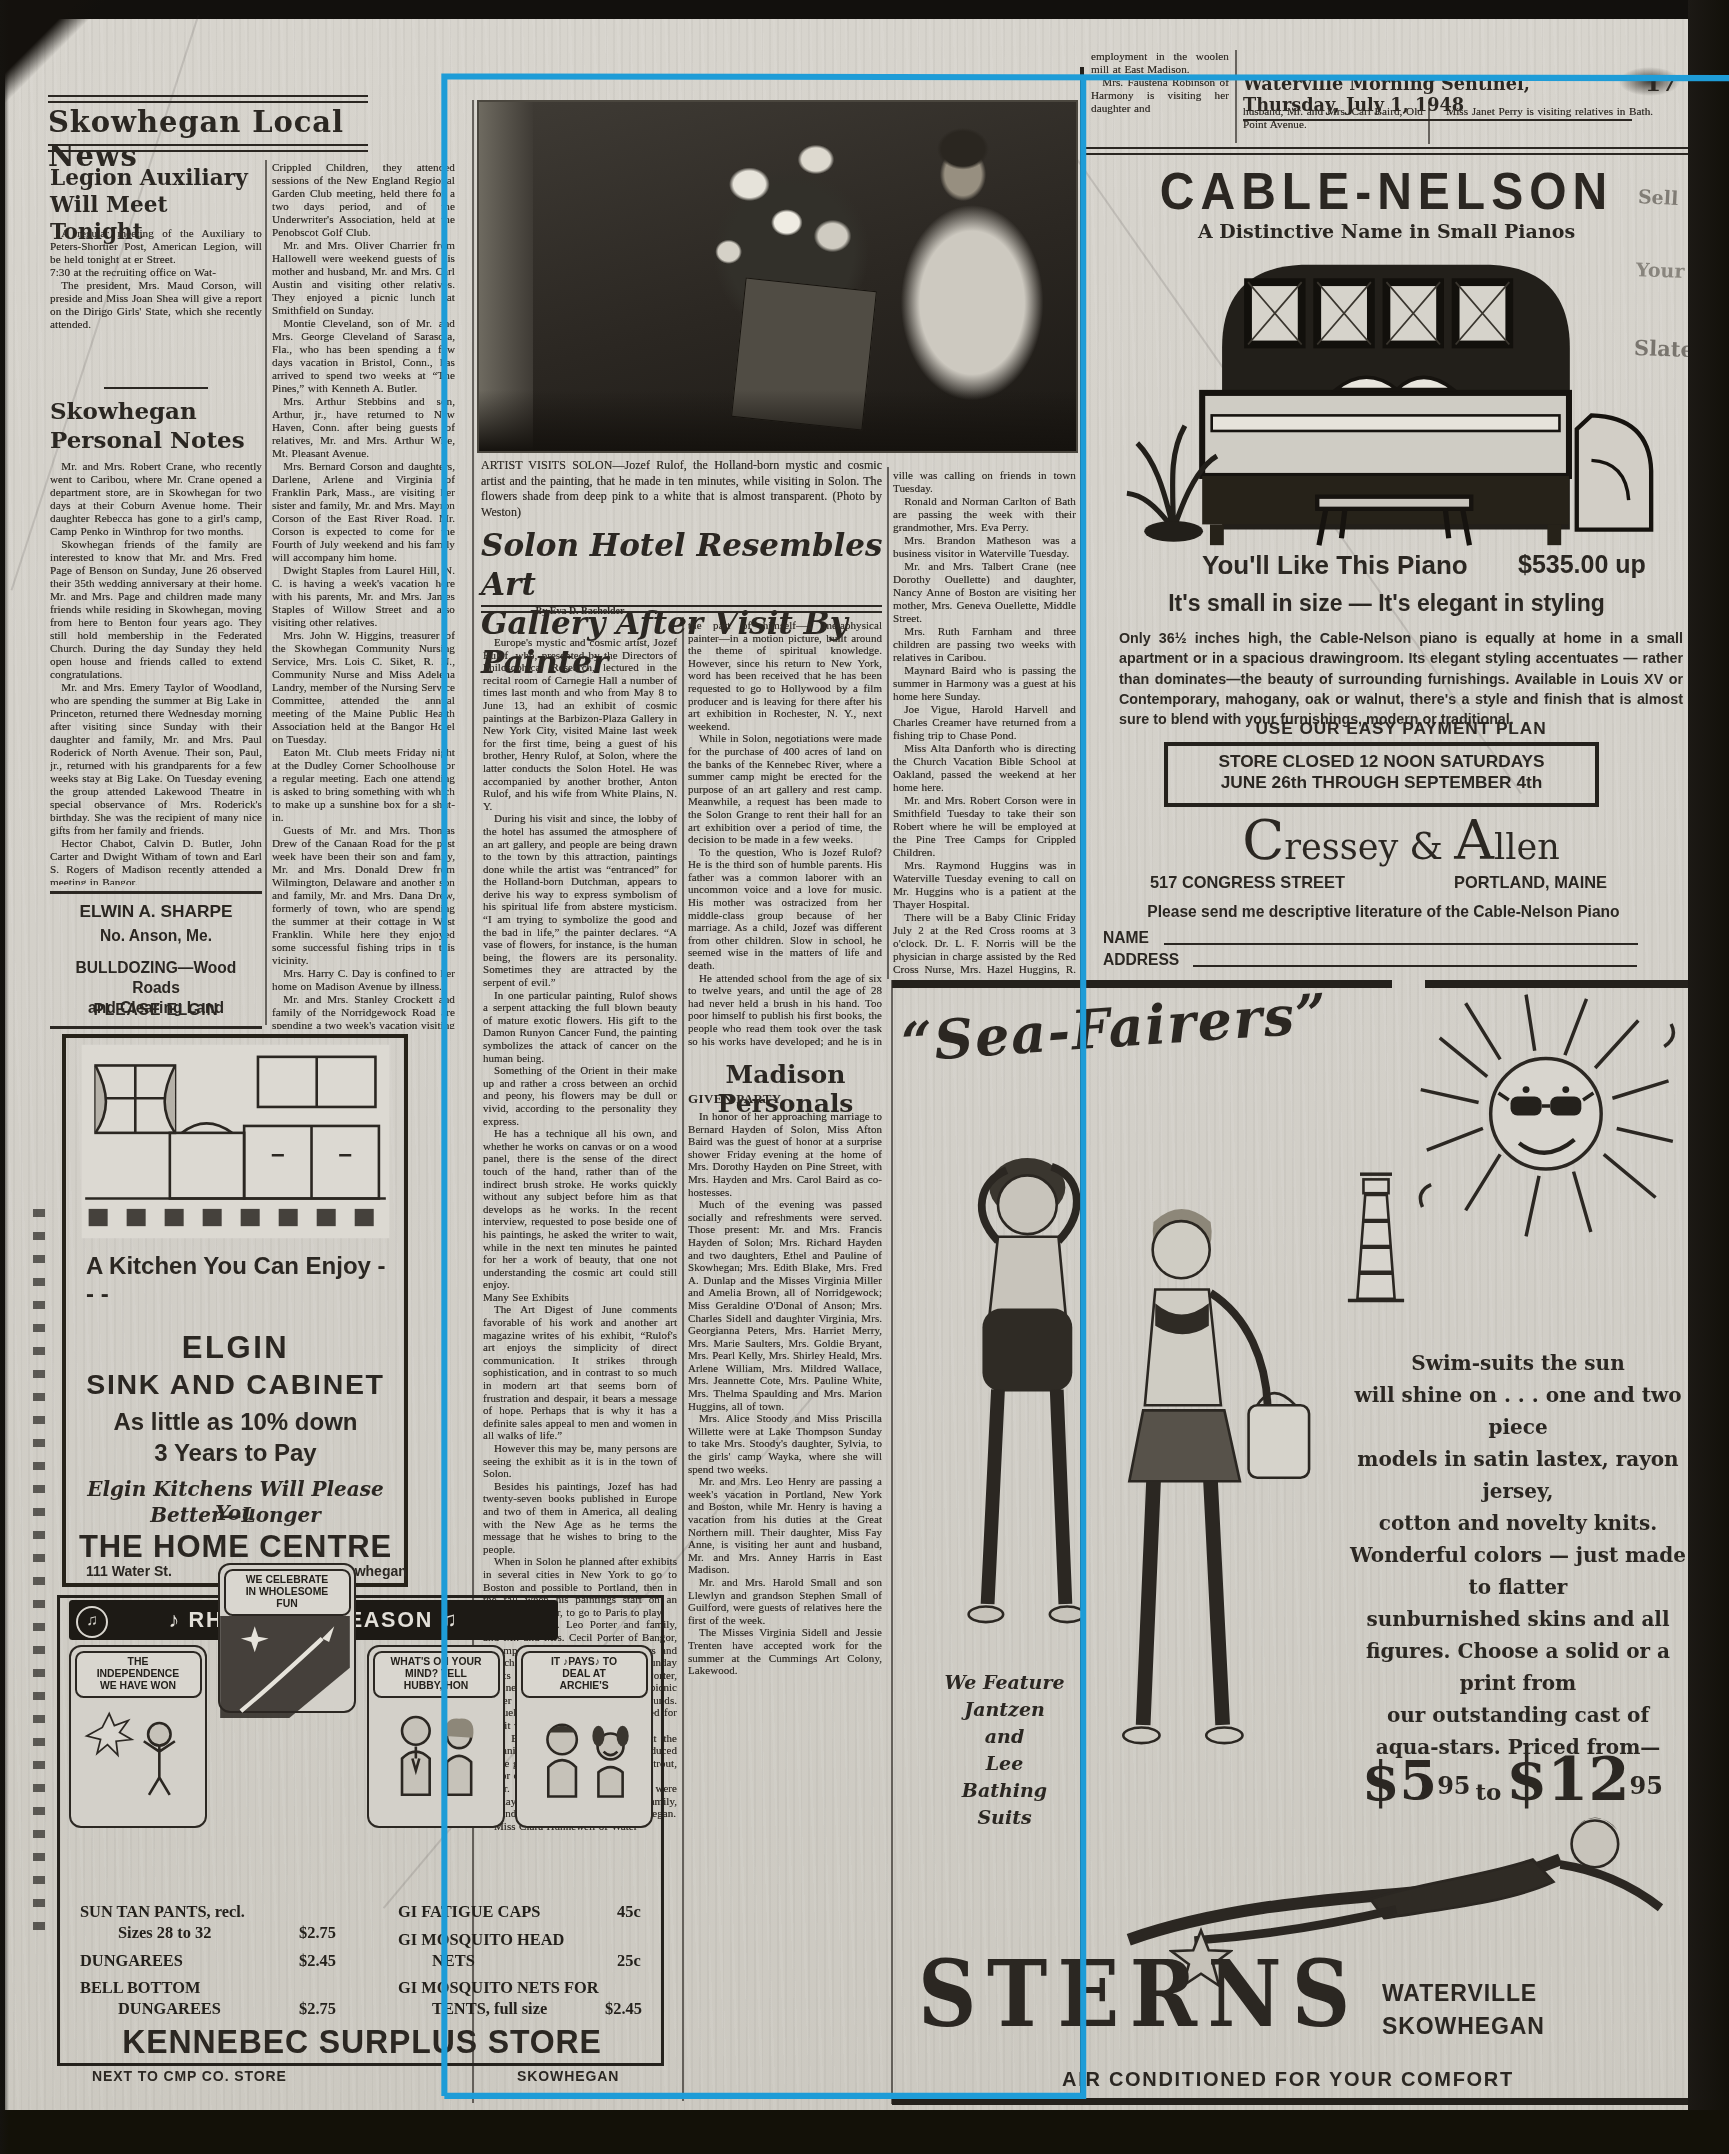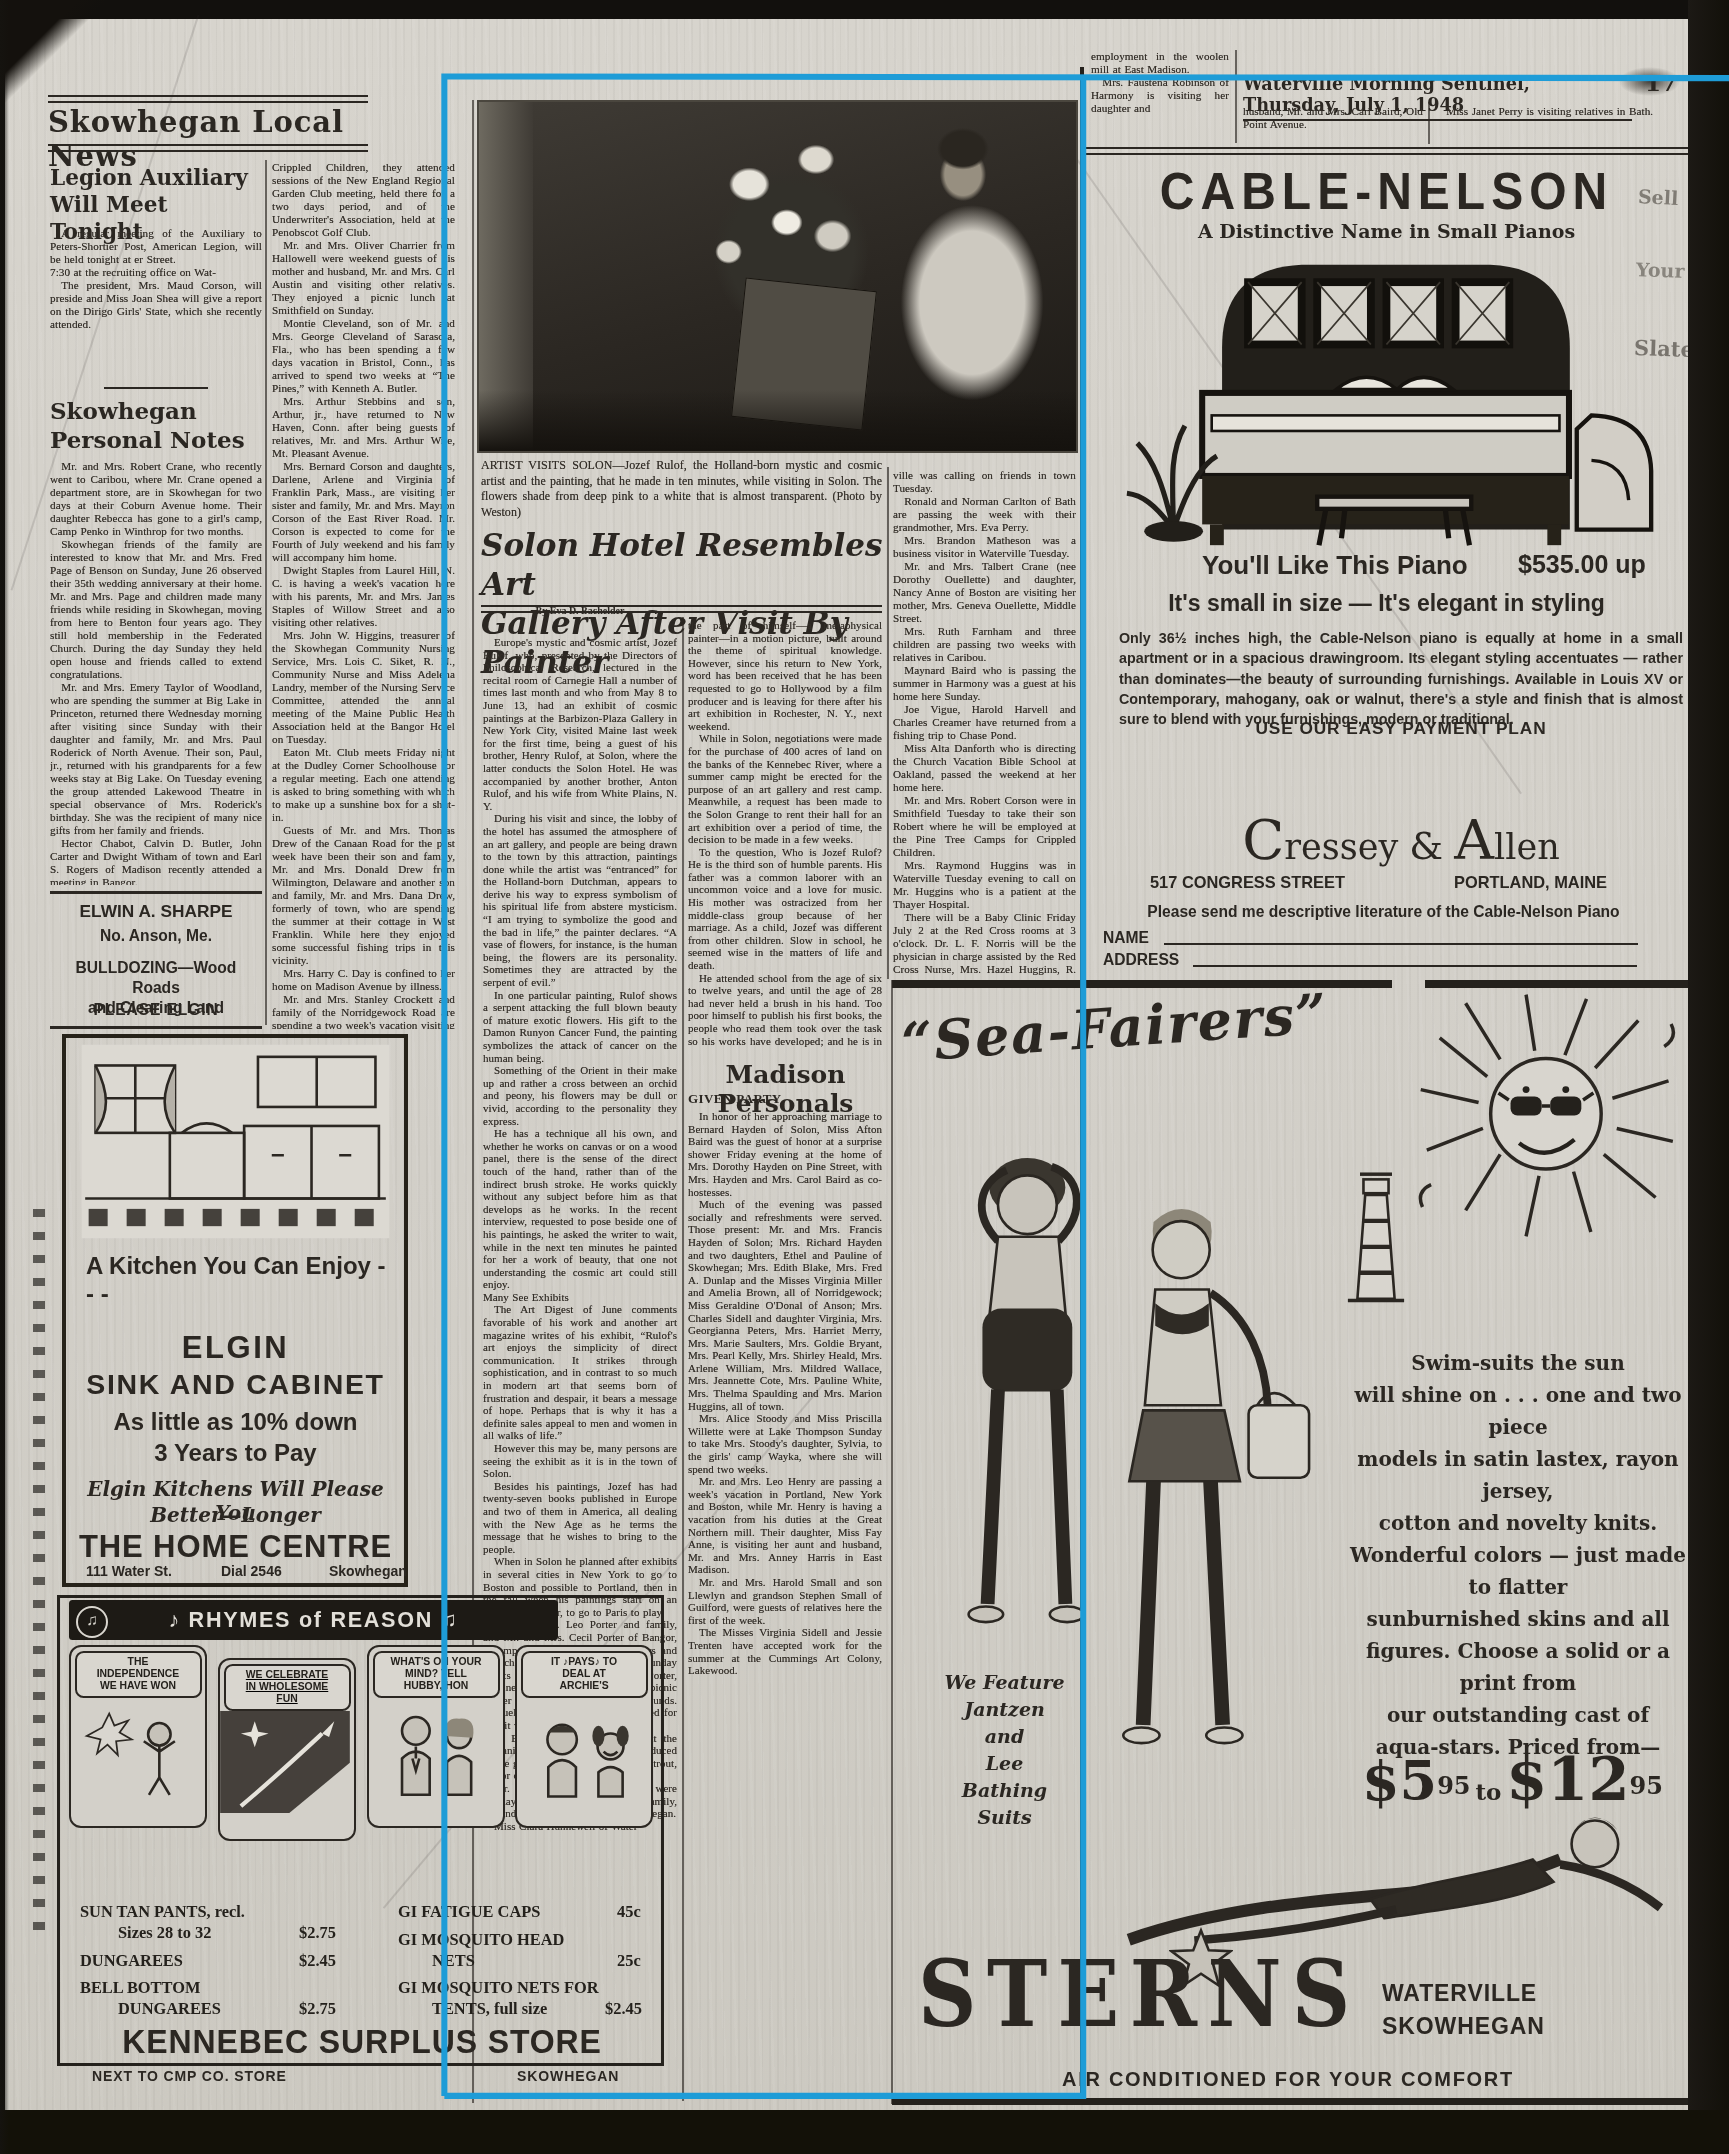--- a/index.html
+++ b/index.html
@@ -197,20 +197,24 @@
     <ellipse cx="62" cy="332" rx="34" ry="12" fill="#221f1a"></ellipse>
     <path d="M545,198 Q612,200 614,262 L614,330 L528,330 L528,214 Z" fill="#d2cec6" stroke="#16130f" stroke-width="5"></path>
     <path d="M545,250 Q585,252 588,296" fill="none" stroke="#16130f" stroke-width="4"></path>
   </svg>
 
   <div class="abs sans b ink" style="left:1202px;top:550px;width:311px;font-size:26px;">You'll Like This Piano</div>
   <div class="abs sans b ink" style="left:1518px;top:550px;width:173px;font-size:25px;">$535.00 up</div>
   <div class="abs sans b ink ctr" style="left:1091px;top:590px;width:591px;font-size:23px;">It's small in size — It's elegant in styling</div>
   <div class="abs sans b" style="left:1119px;top:628px;width:564px;font-size:14.3px;line-height:20.3px;color:#2e2a24;text-align:justify;">Only 36½ inches high, the Cable-Nelson piano is equally at home in a small apartment or in a spacious drawingroom. Its elegant styling accentuates — rather than dominates—the beauty of surrounding furnishings. Available in Louis XV or Contemporary, mahogany, oak or walnut, there's a style and finish that is almost sure to blend with your furnishings, modern or traditional.</div>
   <div class="abs sans b ink ctr" style="left:1119px;top:718px;width:564px;font-size:17.3px;letter-spacing:0.9px;">USE OUR EASY PAYMENT PLAN</div>
+  <div class="abs" style="left:1164px;top:742px;width:427px;height:57px;border:4.3px solid #24211c;">
+    <div class="sans b ink ctr" style="font-size:17.3px;margin-top:5.2px;">STORE CLOSED 12 NOON SATURDAYS</div>
+    <div class="sans b ink ctr" style="font-size:17.3px;">JUNE 26th THROUGH SEPTEMBER 4th</div>
+  </div>
   <div class="abs dserif ink ctr" style="left:1119px;top:808px;width:564px;font-size:35px;">
     <span style="font-size:55px;">C</span><span>ressey</span>
     <span style="font-size:38px;">&amp;</span>
     <span style="font-size:55px;">A</span><span>llen</span>
   </div>
   <div class="abs sans b ink" style="left:1150px;top:873px;font-size:16.4px;">517 CONGRESS STREET</div>
   <div class="abs sans b ink" style="left:1454px;top:873px;font-size:16.4px;">PORTLAND, MAINE</div>
   <div class="abs sans b ink ctr" style="left:1098px;top:903px;width:571px;font-size:15.6px;">Please send me descriptive literature of the Cable-Nelson Piano</div>
   <div class="abs sans b ink" style="left:1103px;top:929px;font-size:15.6px;">NAME</div>
   <div class="abs" style="left:1164px;top:943px;width:474px;height:1.7px;background:#2b2722;"></div>
@@ -371,21 +375,21 @@
 INDEPENDENCE
 WE HAVE WON</div>
     <svg width="130" height="102" viewBox="0 0 150 118">
       <path d="M36,34 L44,18 L50,32 L66,26 L56,40 L70,48 L52,50 L54,66 L42,54 L30,64 L34,48 L18,44 Z" fill="#d9d6cf" stroke="#2b2722" stroke-width="2"></path>
       <g stroke="#2b2722" stroke-width="3" fill="#c6c2b9">
           <circle cx="102" cy="42" r="13"></circle>
           <path d="M102,55 L102,92 M102,62 L84,50 M102,62 L120,50 M102,92 L90,112 M102,92 L114,112" fill="none"></path>
         </g>
     </svg>
   </div>
-  <div class="abs panel" style="left:218px;top:1658px;width:138px;height:183px;text-decoration:underline;">
+  <div class="abs panel" style="left:218px;top:1563px;width:138px;height:150px;">
     <div class="bubble" style="margin:3.5px 3.5px 0;">WE CELEBRATE
 IN WHOLESOME
 FUN</div>
     <svg width="130" height="102" viewBox="0 0 150 118">
       <path d="M0,0 L150,0 L150,60 L80,118 L0,118 Z" fill="#2b2722" opacity=".85"></path>
       <path d="M40,12 L44,24 L56,26 L44,30 L40,42 L36,30 L24,26 L36,24 Z" fill="#e6e3db"></path>
       <path d="M24,110 C60,80 90,52 118,26" stroke="#e6e3db" stroke-width="5" fill="none"></path>
       <path d="M118,26 L132,12 L126,30 Z" fill="#e6e3db"></path>
     </svg>
   </div>

